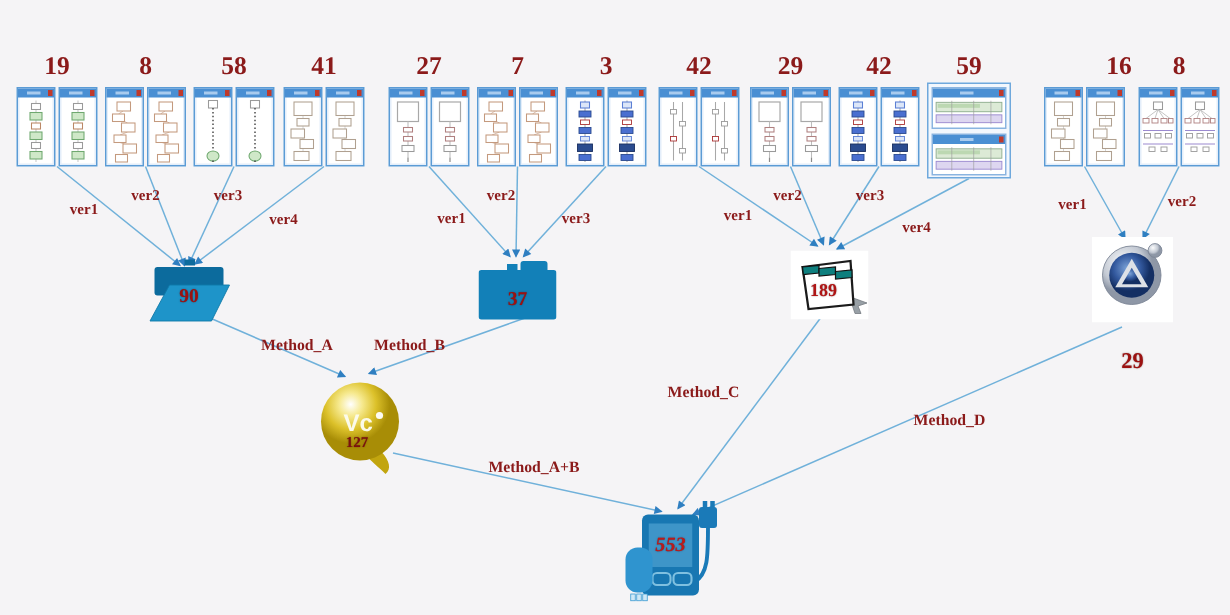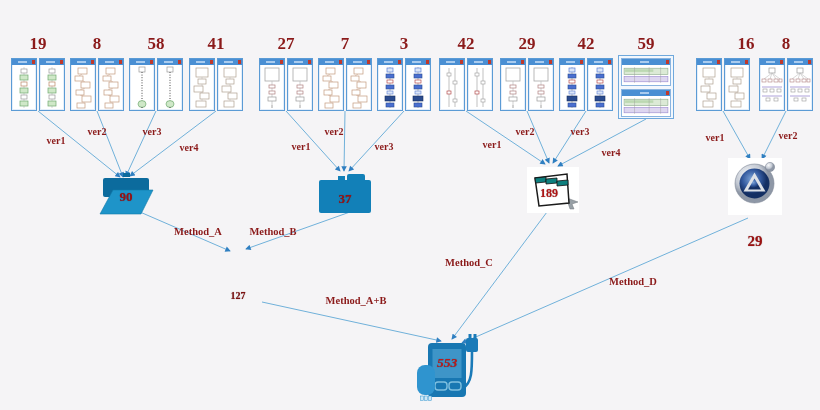--- a/index.html
+++ b/index.html
@@ -67,21 +67,21 @@
     <div class="edge-label" style="left: 334px; top: 131px;">ver2</div>
     <div class="edge-label" style="left: 384px; top: 146px;">ver3</div>
     <div class="edge-label" style="left: 492px; top: 144px;">ver1</div>
     <div class="edge-label" style="left: 525px; top: 131px;">ver2</div>
     <div class="edge-label" style="left: 580px; top: 131px;">ver3</div>
     <div class="edge-label" style="left: 611px; top: 152px;">ver4</div>
     <div class="edge-label" style="left: 715px; top: 137px;">ver1</div>
     <div class="edge-label" style="left: 788px; top: 135px;">ver2</div>
     <div class="edge-label method" style="left: 198px; top: 231px;">Method_A</div>
     <div class="edge-label method" style="left: 273px; top: 231px;">Method_B</div>
-    <div class="edge-label method" style="left: 356px; top: 300px; text-align: right;">Method_A+B</div>
+    <div class="edge-label method" style="left: 356px; top: 312px; text-align: right;">Method_A+B</div>
     <div class="edge-label method" style="left: 469px; top: 262px;">Method_C</div>
     <div class="edge-label method" style="left: 633px; top: 281px;">Method_D</div>
     <div class="count" style="left: 38px; top: 34px;">19</div>
     <div class="thumb" style="left: 11px; top: 58px; width: 54px; height: 53px;">
       <div class="panel">
         <div class="phead">
     <span class="dash"></span>
     <span class="pbadge"></span>
         </div>
       <svg class="pcontent" width="24" height="45" viewBox="0 0 24 45">
@@ -539,20 +539,34 @@
           </radialGradient>
     </defs>
     <rect x="0" y="0" width="54" height="57" fill="#ffffff"></rect>
     <circle cx="26.5" cy="25.5" r="19.5" fill="url(#gRing)" stroke="#7e8796" stroke-width=".6"></circle>
     <circle cx="26.5" cy="25.5" r="15" fill="url(#gIn)"></circle>
     <path d="M26.5,14.5 L37.5,33.5 L15.5,33.5 Z" fill="#dde1e7"></path>
     <path d="M26.5,20.5 L33,31.5 L20,31.5 Z" fill="url(#gIn)"></path>
     <circle cx="42" cy="9" r="4.6" fill="url(#gRing)" stroke="#7e8796" stroke-width=".6"></circle>
       </svg></div>
     <div class="node-num num-29" style="left: 728px; top: 201px; width: 54px;">29</div>
+    <div class="node" style="left: 212px; top: 253px;"><svg width="58" height="64" viewBox="0 0 58 64">
+    <defs>
+          <radialGradient id="gBall" cx="38%" cy="28%">
+      <stop offset="0" stop-color="#ffffff"></stop>
+            <stop offset=".3" stop-color="#f6e98e"></stop>
+      <stop offset=".65" stop-color="#dcc12a"></stop>
+            <stop offset="1" stop-color="#a88d06"></stop>
+          </radialGradient>
+        </defs>
+    <path d="M42,48 C48,54 49,60 45,63 C41,59 34,53 31,50 Z" fill="#c2a50e"></path>
+    <circle cx="28" cy="28" r="26" fill="url(#gBall)"></circle>
+    <text x="17" y="34" font-family="Liberation Sans, sans-serif" font-size="16" font-weight="bold" fill="#fdfdf2" opacity=".95">Vc</text>
+    <circle cx="41" cy="24" r="2.4" fill="#ffffff" opacity=".95"></circle>
+      </svg></div>
     <div class="node-num num-127" style="left: 212px; top: 290px; width: 52px;">127</div>
     <div class="node" style="left: 416px; top: 333px;"><svg width="66" height="70" viewBox="0 0 66 70">
     <path d="M56,18 C56,38 56,50 47,55 L34,57" stroke="#1a7ab8" stroke-width="2.6" fill="none" stroke-linecap="round"></path>
     <rect x="52.5" y="1" width="3" height="5" fill="#1a7ab8"></rect>
     <rect x="57.5" y="1" width="3" height="5" fill="#1a7ab8"></rect>
     <rect x="50" y="5" width="12" height="14" rx="2" fill="#1a7ab8"></rect>
     <rect x="12" y="10" width="38" height="54" rx="4" fill="#1877b2"></rect>
     <rect x="16.5" y="16" width="29" height="29" fill="#3e95c8"></rect>
     <rect x="19" y="49" width="12" height="8" rx="3" fill="none" stroke="#7fc0e0" stroke-width="1.4"></rect>
     <rect x="33" y="49" width="12" height="8" rx="3" fill="none" stroke="#7fc0e0" stroke-width="1.4"></rect>

